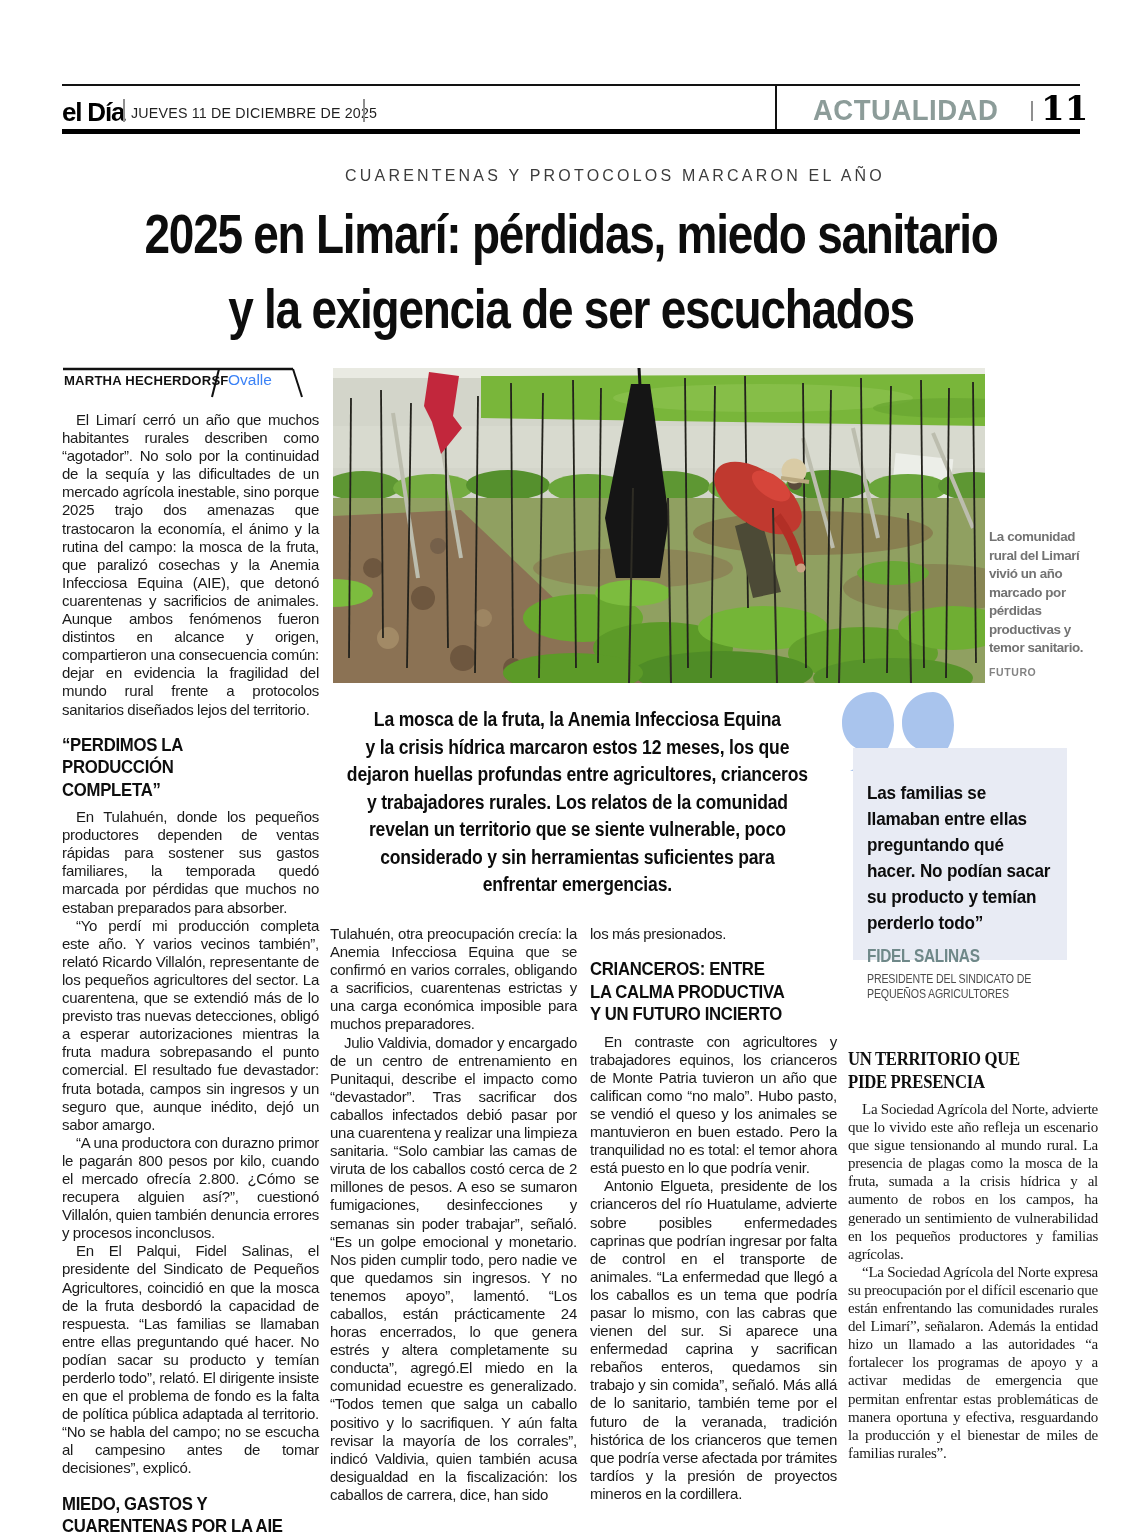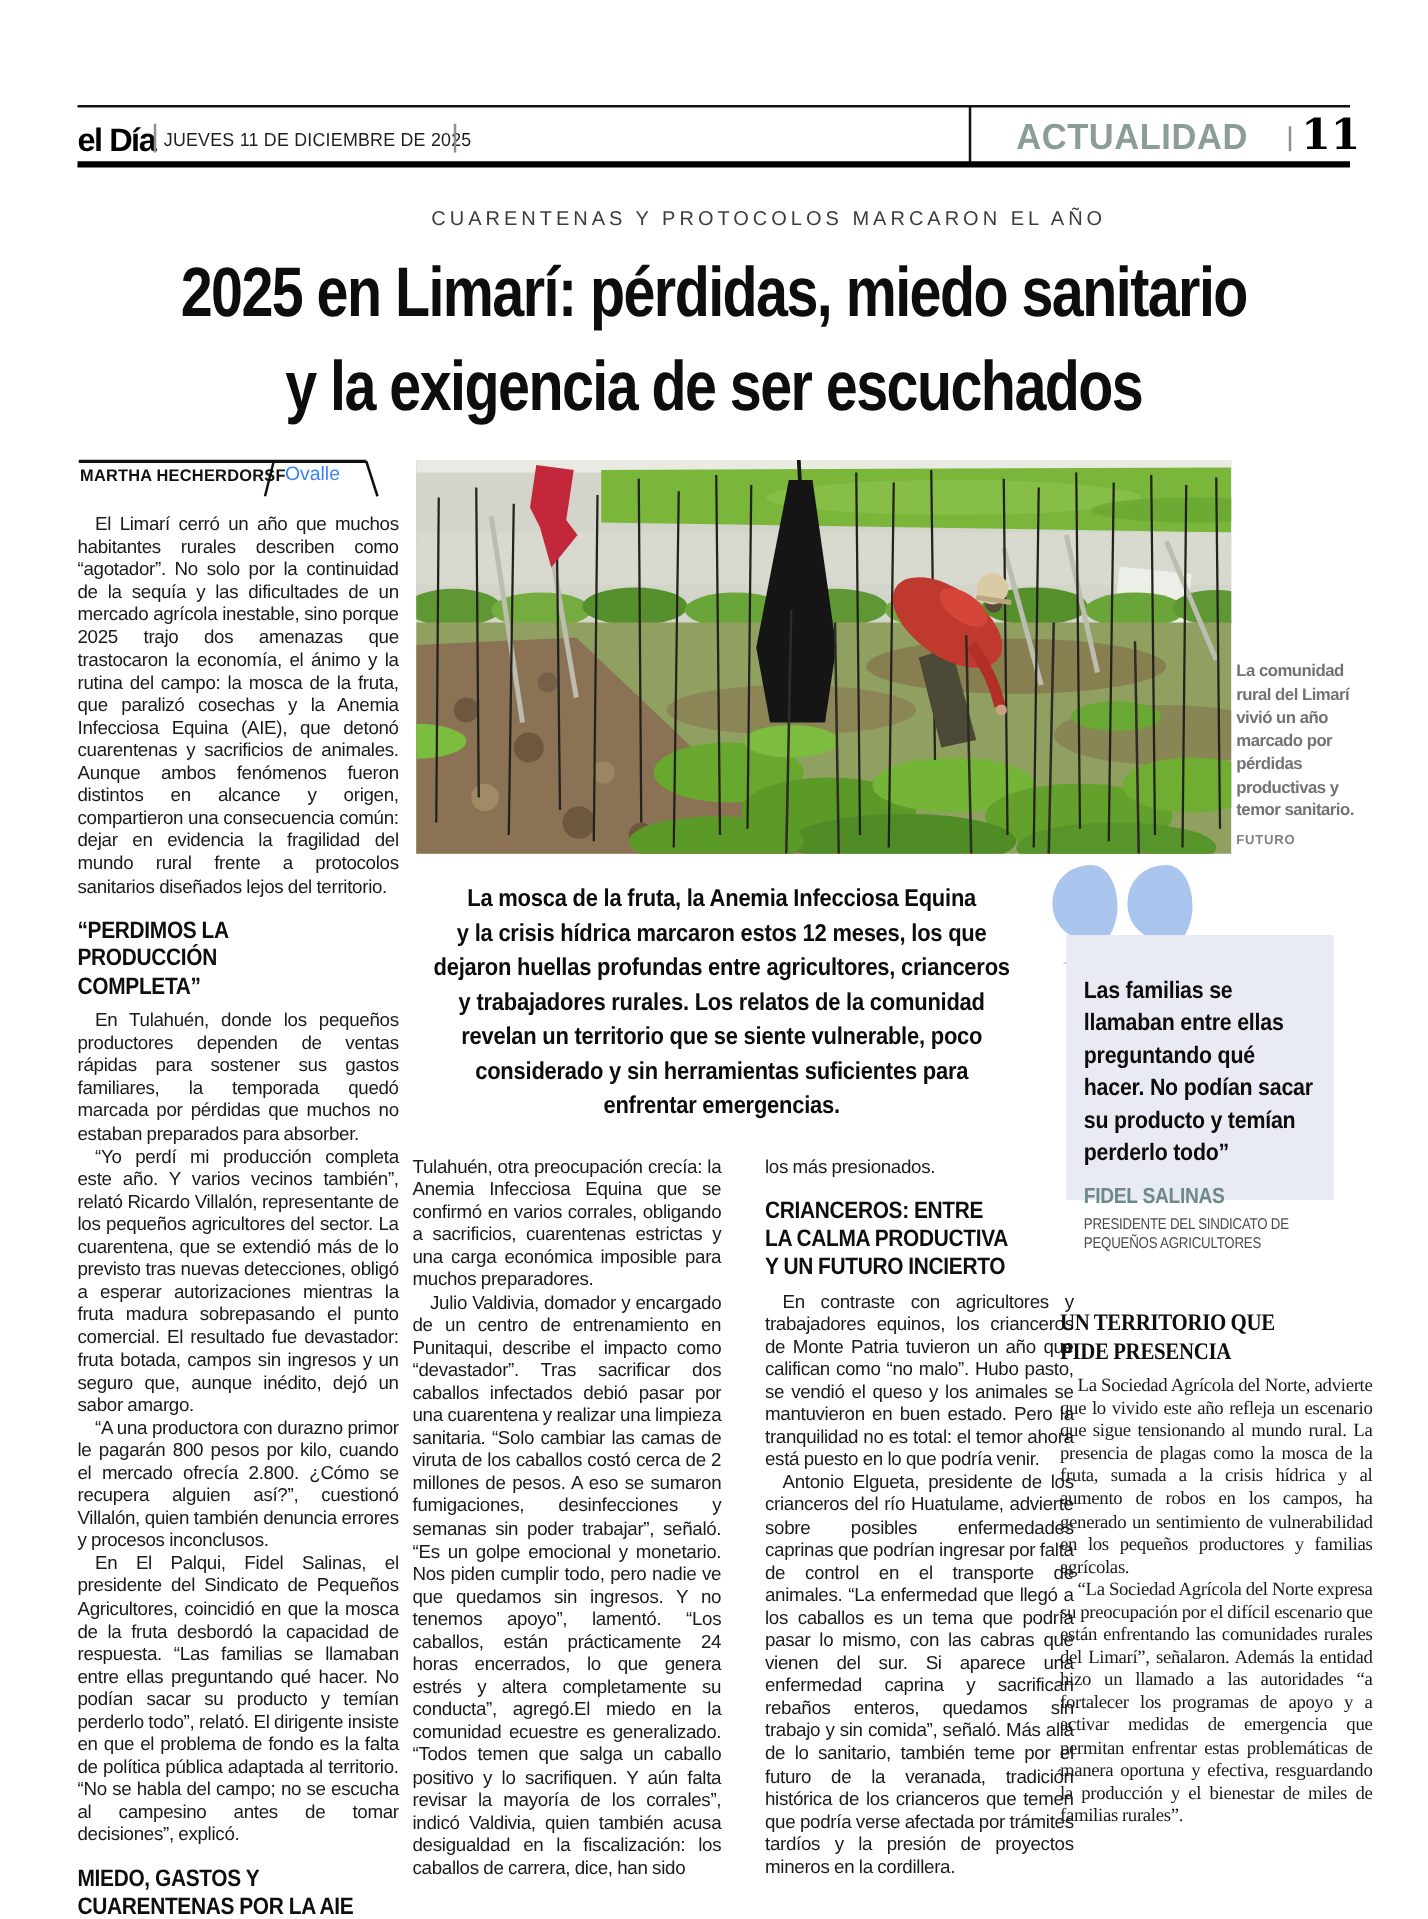--- a/index.html
+++ b/index.html
@@ -53,21 +53,21 @@
   .quote-author{position:absolute;left:14px;top:198px;font-size:17.5px;font-weight:bold;
                 letter-spacing:-.3px;transform:scaleX(.88);transform-origin:left top;white-space:nowrap;}
   .quote-title{position:absolute;left:14px;top:224px;width:232px;font-size:12.5px;line-height:15px;
                color:#4c4c4c;letter-spacing:-.2px;transform:scaleX(.85);transform-origin:left top;}
 
   
   .col{position:absolute;text-align:justify;font-size:15px;line-height:18.1px;
        letter-spacing:-.25px;word-spacing:-.3px;color:#1a1a1a;}
   .col1{left:62px;top:411px;width:257px;}
   .col2{left:330px;top:925px;width:247px;}
-  .col3{left:612px;top:925px;width:247px;}
+  .col3{left:590px;top:925px;width:247px;}
   .col4{left:848px;top:1048px;width:250px;font-family:Liberation Serif, serif;}
   .col p{margin:0;text-indent:14px;}
   .col p.cont{text-indent:0;}
   .subhead{font-weight:bold;font-size:19px;line-height:22.5px;white-space:pre-line;
            letter-spacing:-.3px;margin:15px 0 7px;text-align:left;color:#0e0e0e;
            transform:scaleX(.88);transform-origin:left top;}
   .col .subhead:first-child{margin-top:0;}
 </style>
 </head>
 <body>

